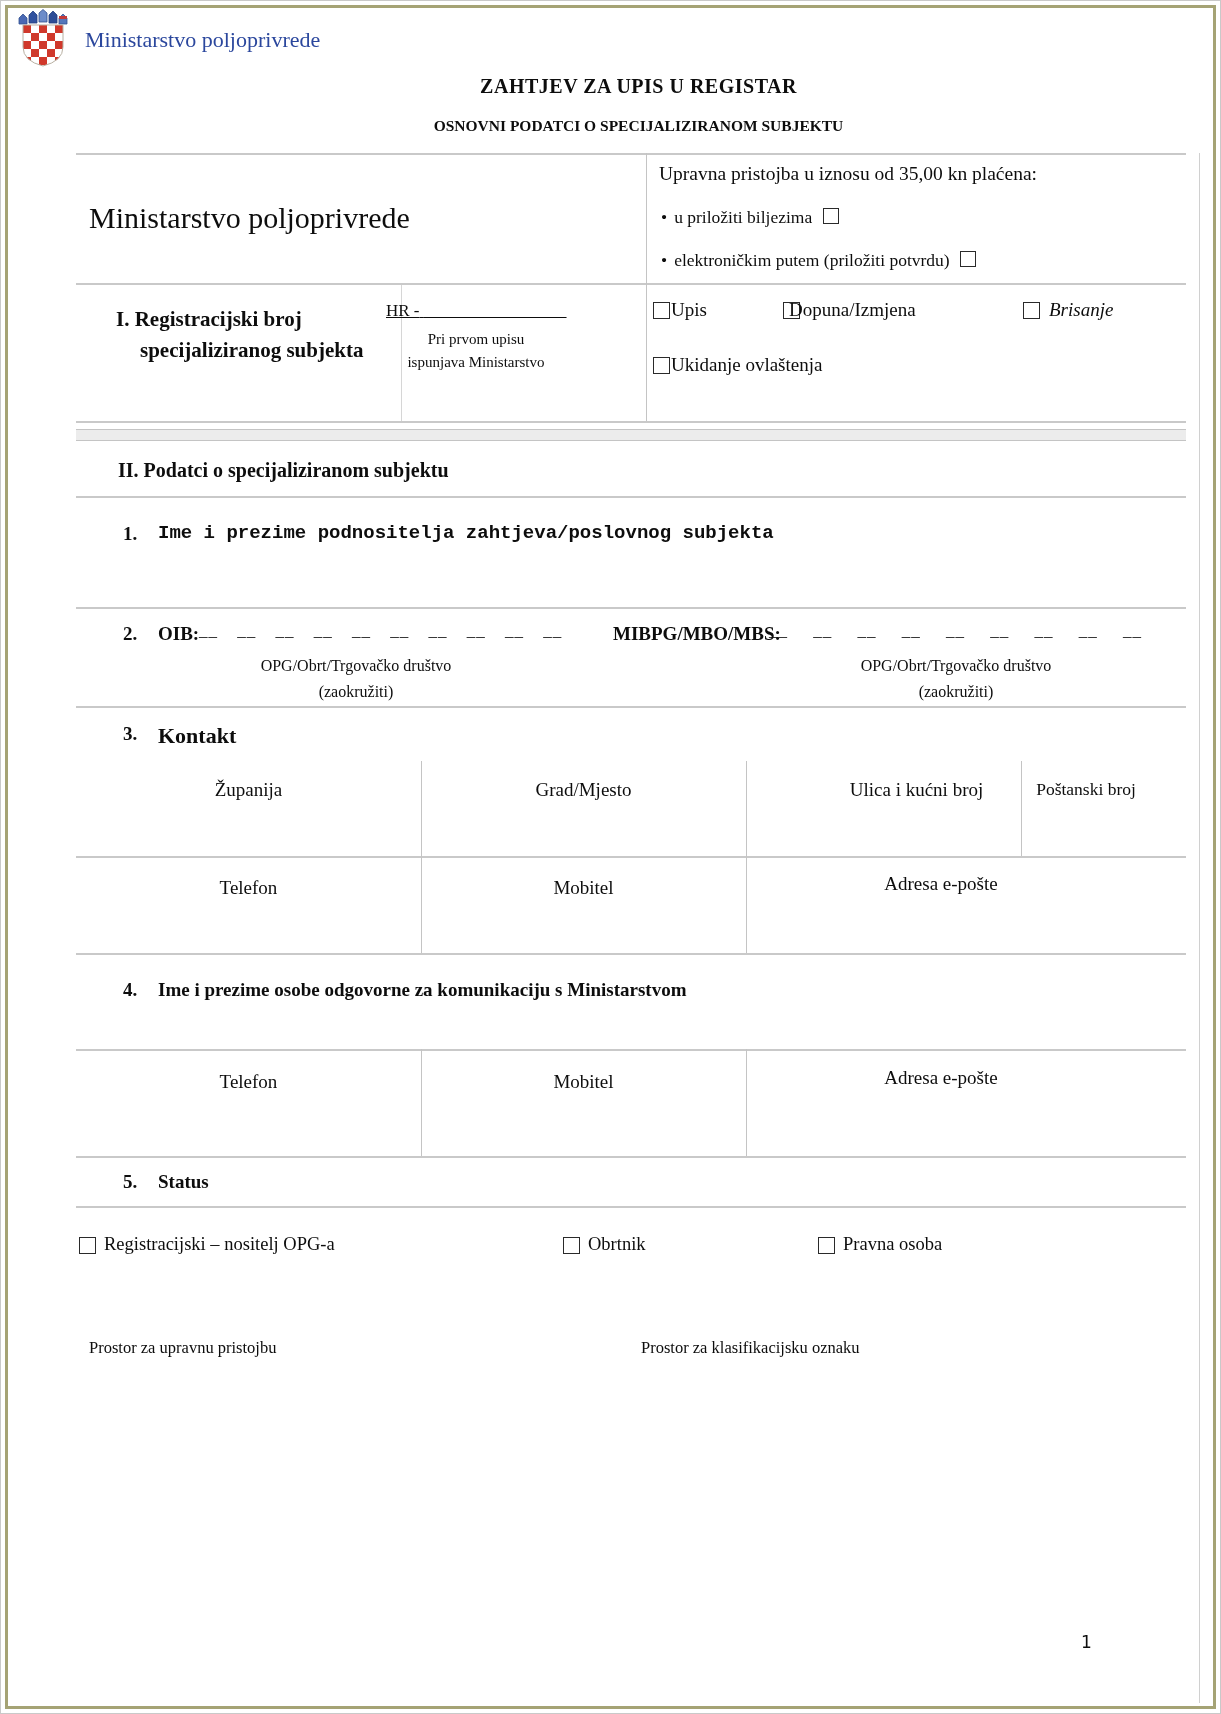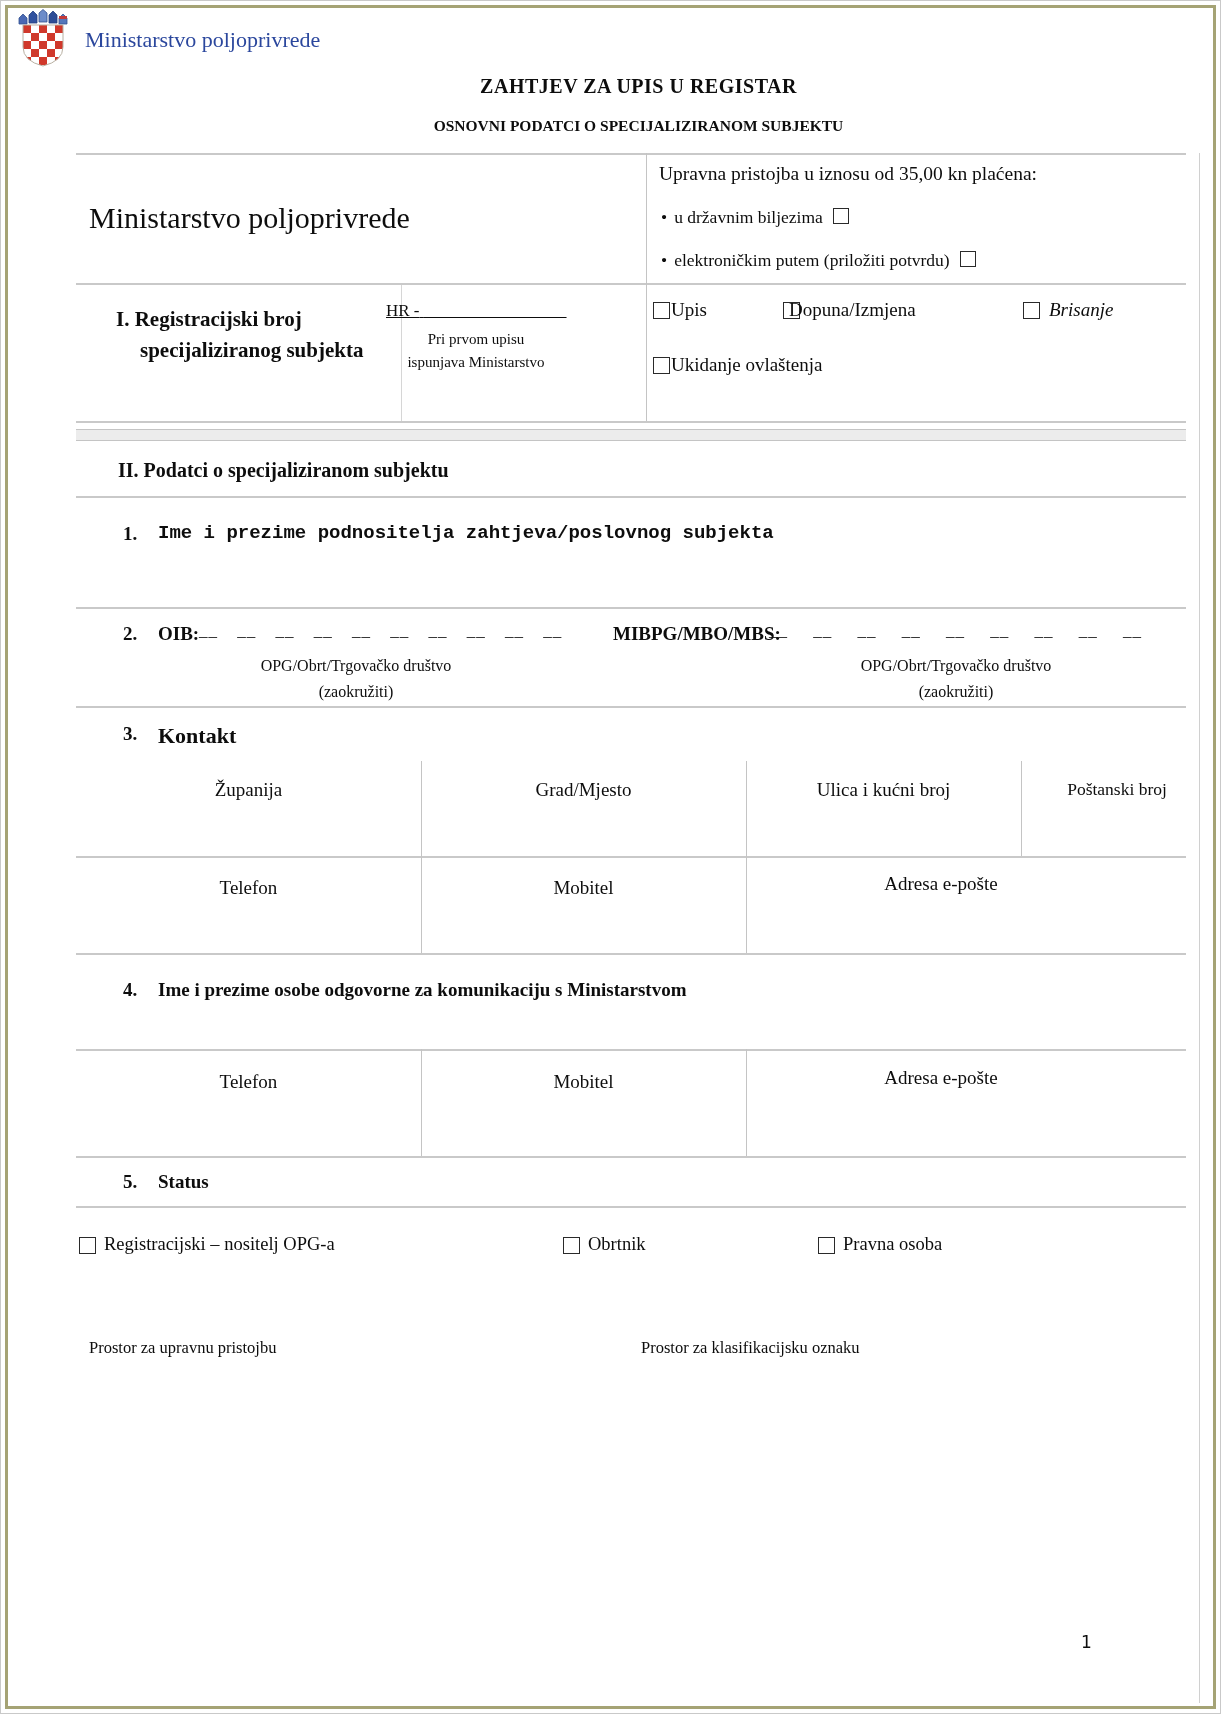--- a/index.html
+++ b/index.html
@@ -79,21 +79,21 @@
   <div class="vline" style="left:745px;top:760px;height:192px;"></div>
   <div class="vline" style="left:1020px;top:760px;height:95px;"></div>
   <div class="vline" style="left:420px;top:1048px;height:107px;"></div>
   <div class="vline" style="left:745px;top:1048px;height:107px;"></div>
   <div class="vline" style="left:1198px;top:152px;height:1550px;background:#d0d0d0;"></div>
 
   <div class="t" style="left:88px;top:200px;font-size:30px;">Ministarstvo poljoprivrede</div>
 
   <div class="t" style="left:658px;top:162px;font-size:19.5px;">Upravna pristojba u iznosu od 35,00 kn plaćena:</div>
   <div class="t" style="left:660px;top:206px;font-size:17.5px;">
-    <span class="bullet">•</span><span>u državnim biljezima</span>
+    <span class="bullet">•</span><span>u priložiti biljezima</span>
     <span class="box" style="margin-left:6px;"></span>
   </div>
   <div class="t" style="left:660px;top:249px;font-size:17.5px;">
     <span class="bullet">•</span><span>elektroničkim putem (priložiti potvrdu)</span>
     <span class="box" style="margin-left:6px;"></span>
   </div>
 
   <div class="t b" style="left:88px;top:306px;font-size:21px;">I. Registracijski broj</div>
   <div class="t b" style="left:112px;top:337px;font-size:21px;">specijaliziranog subjekta</div>
 
@@ -127,22 +127,22 @@
   <div class="t b" style="left:585px;top:622px;font-size:19px;">MIBPG/MBO/MBS:</div>
   <div class="t blanks-m" style="left:768px;top:620px;font-size:17px;">__ __ __ __ __ __ __ __ __</div>
   <div class="t ctr" style="left:820px;top:656px;width:270px;font-size:16px;">OPG/Obrt/Trgovačko društvo</div>
   <div class="t ctr" style="left:820px;top:682px;width:270px;font-size:16px;">(zaokružiti)</div>
 
   <div class="t b" style="left:95px;top:722px;font-size:19px;">3.</div>
   <div class="t b" style="left:130px;top:722px;font-size:22px;">Kontakt</div>
 
   <div class="t ctr" style="left:75px;top:778px;width:345px;font-size:19px;">Županija</div>
   <div class="t ctr" style="left:420px;top:778px;width:325px;font-size:19px;">Grad/Mjesto</div>
-  <div class="t ctr" style="left:745px;top:778px;width:275px;font-size:19px;">Ulica i kućni broj</div>
-  <div class="t ctr" style="left:1020px;top:778px;width:130px;font-size:17.5px;padding-left:31px;">Poštanski broj</div>
+  <div class="t ctr" style="left:778px;top:778px;width:275px;font-size:19px;">Ulica i kućni broj</div>
+  <div class="t ctr" style="left:1020px;top:778px;width:130px;font-size:17.5px;">Poštanski broj</div>
 
   <div class="t ctr" style="left:75px;top:876px;width:345px;font-size:19px;">Telefon</div>
   <div class="t ctr" style="left:420px;top:876px;width:325px;font-size:19px;">Mobitel</div>
   <div class="t ctr" style="left:745px;top:872px;width:390px;font-size:19px;">Adresa e-pošte</div>
 
   <div class="t b" style="left:95px;top:978px;font-size:19px;">4.</div>
   <div class="t b" style="left:130px;top:978px;font-size:19px;">Ime i prezime osobe odgovorne za komunikaciju s Ministarstvom</div>
 
   <div class="t ctr" style="left:75px;top:1070px;width:345px;font-size:19px;">Telefon</div>
   <div class="t ctr" style="left:420px;top:1070px;width:325px;font-size:19px;">Mobitel</div>

